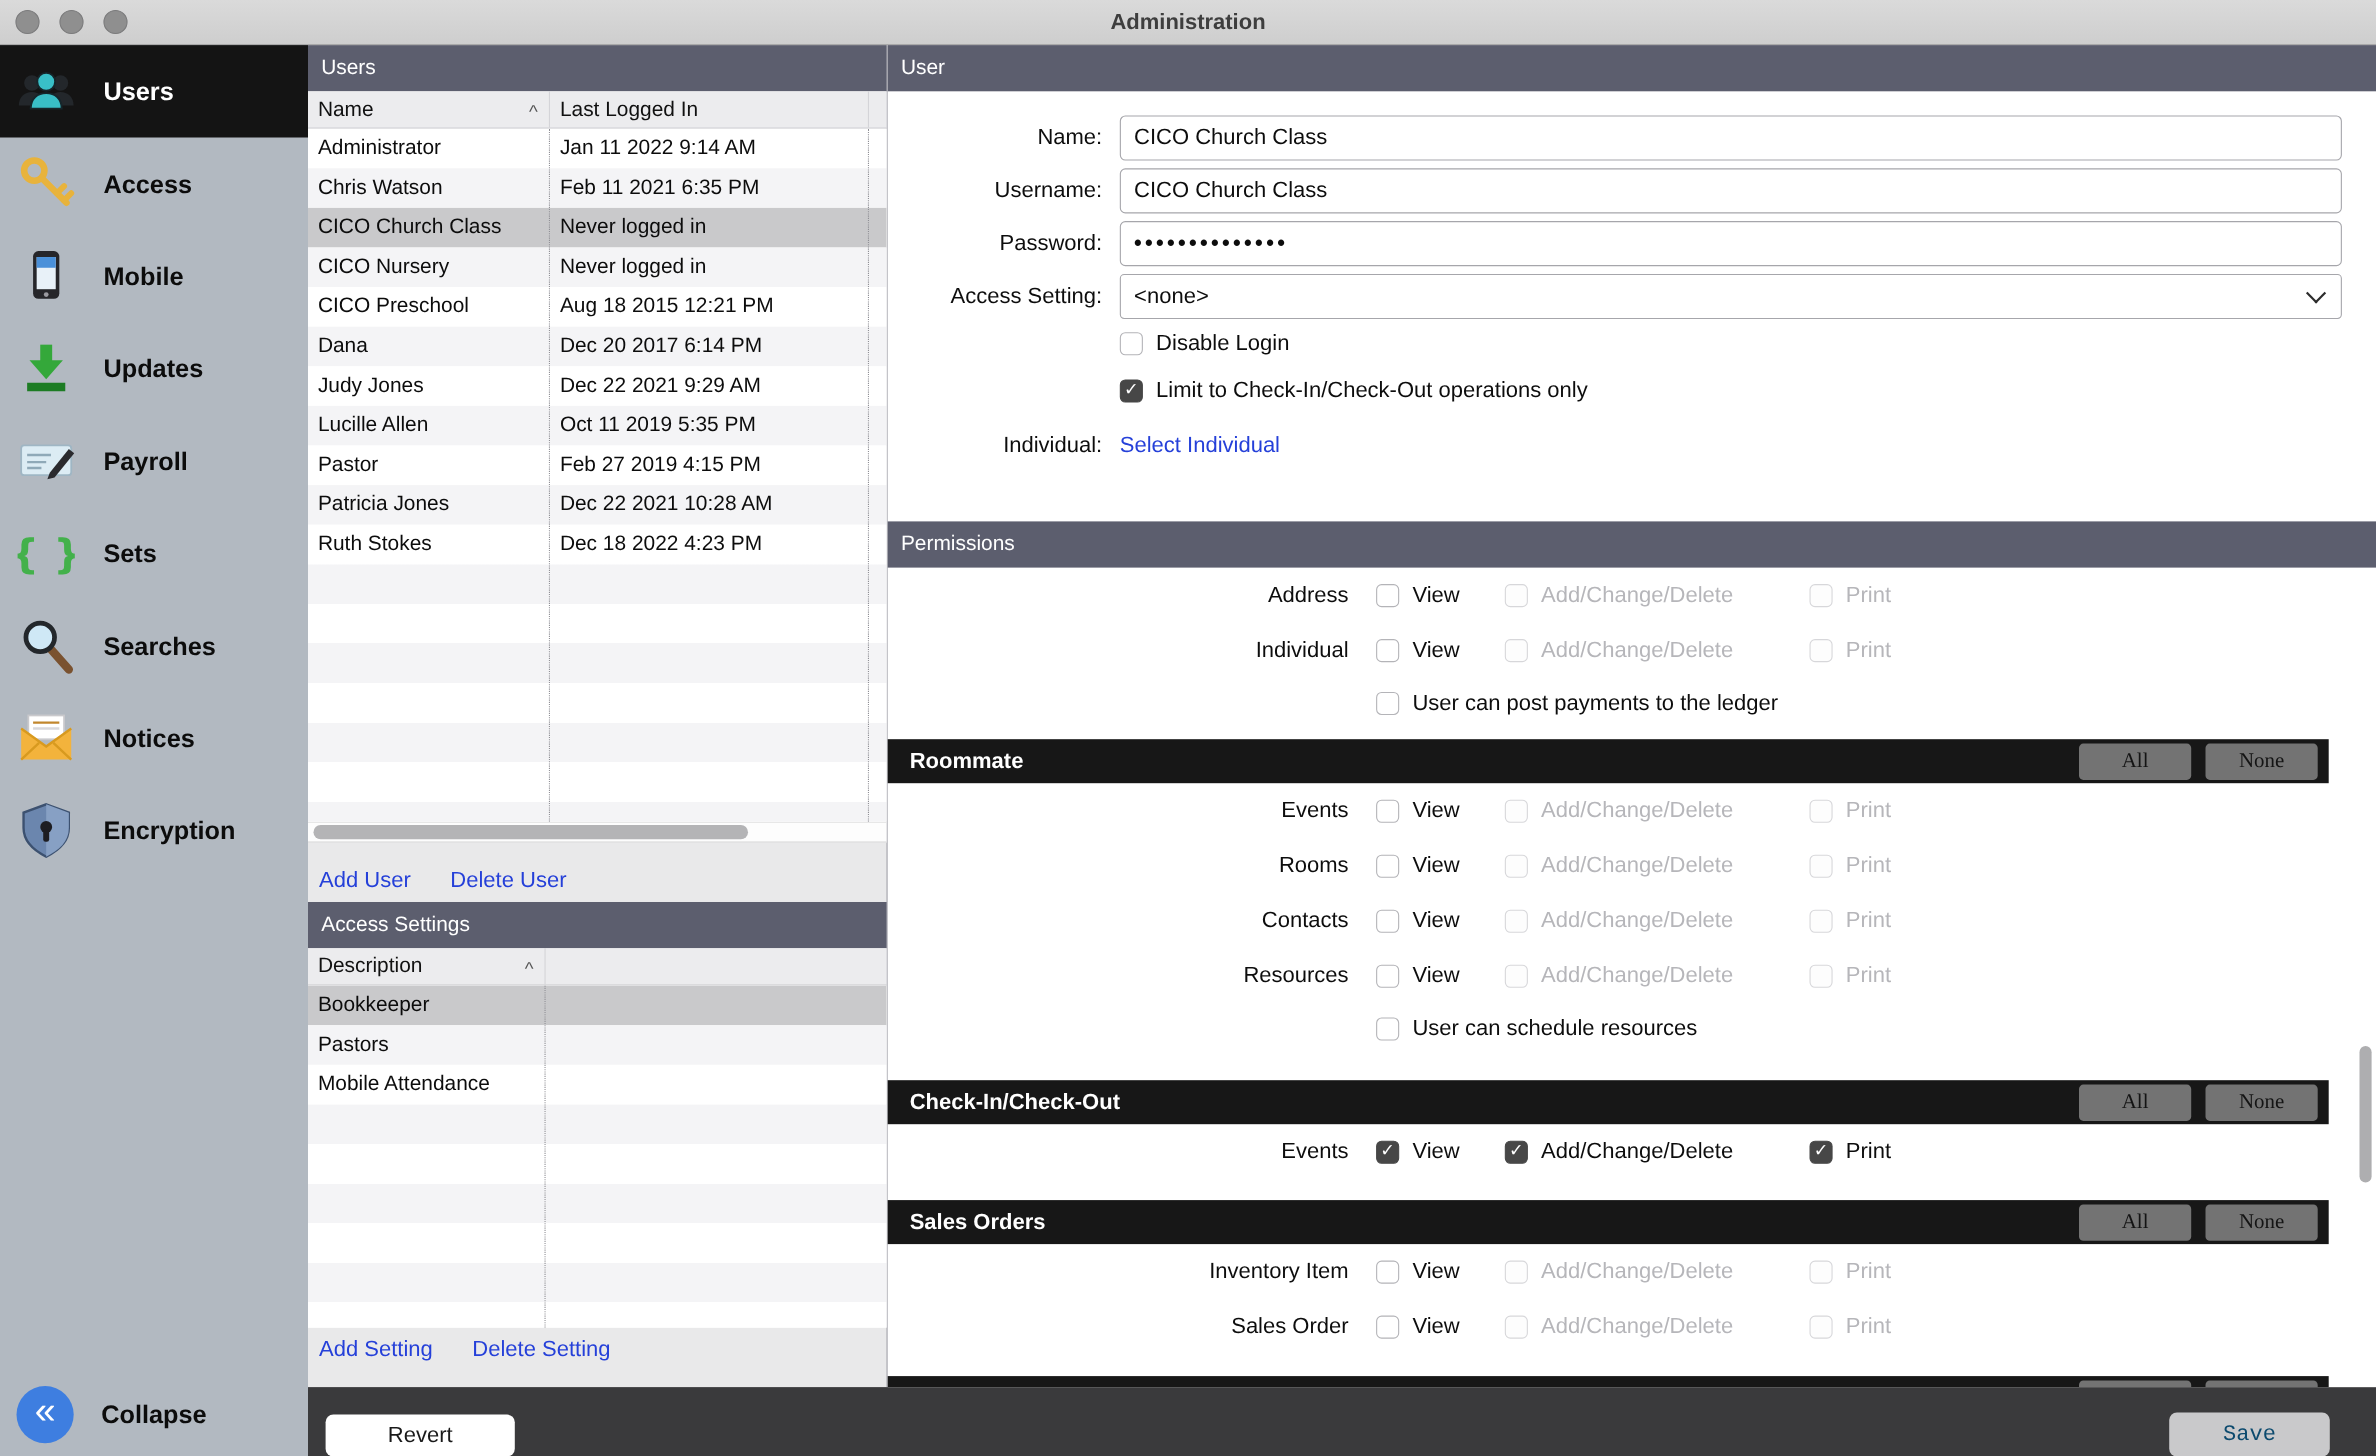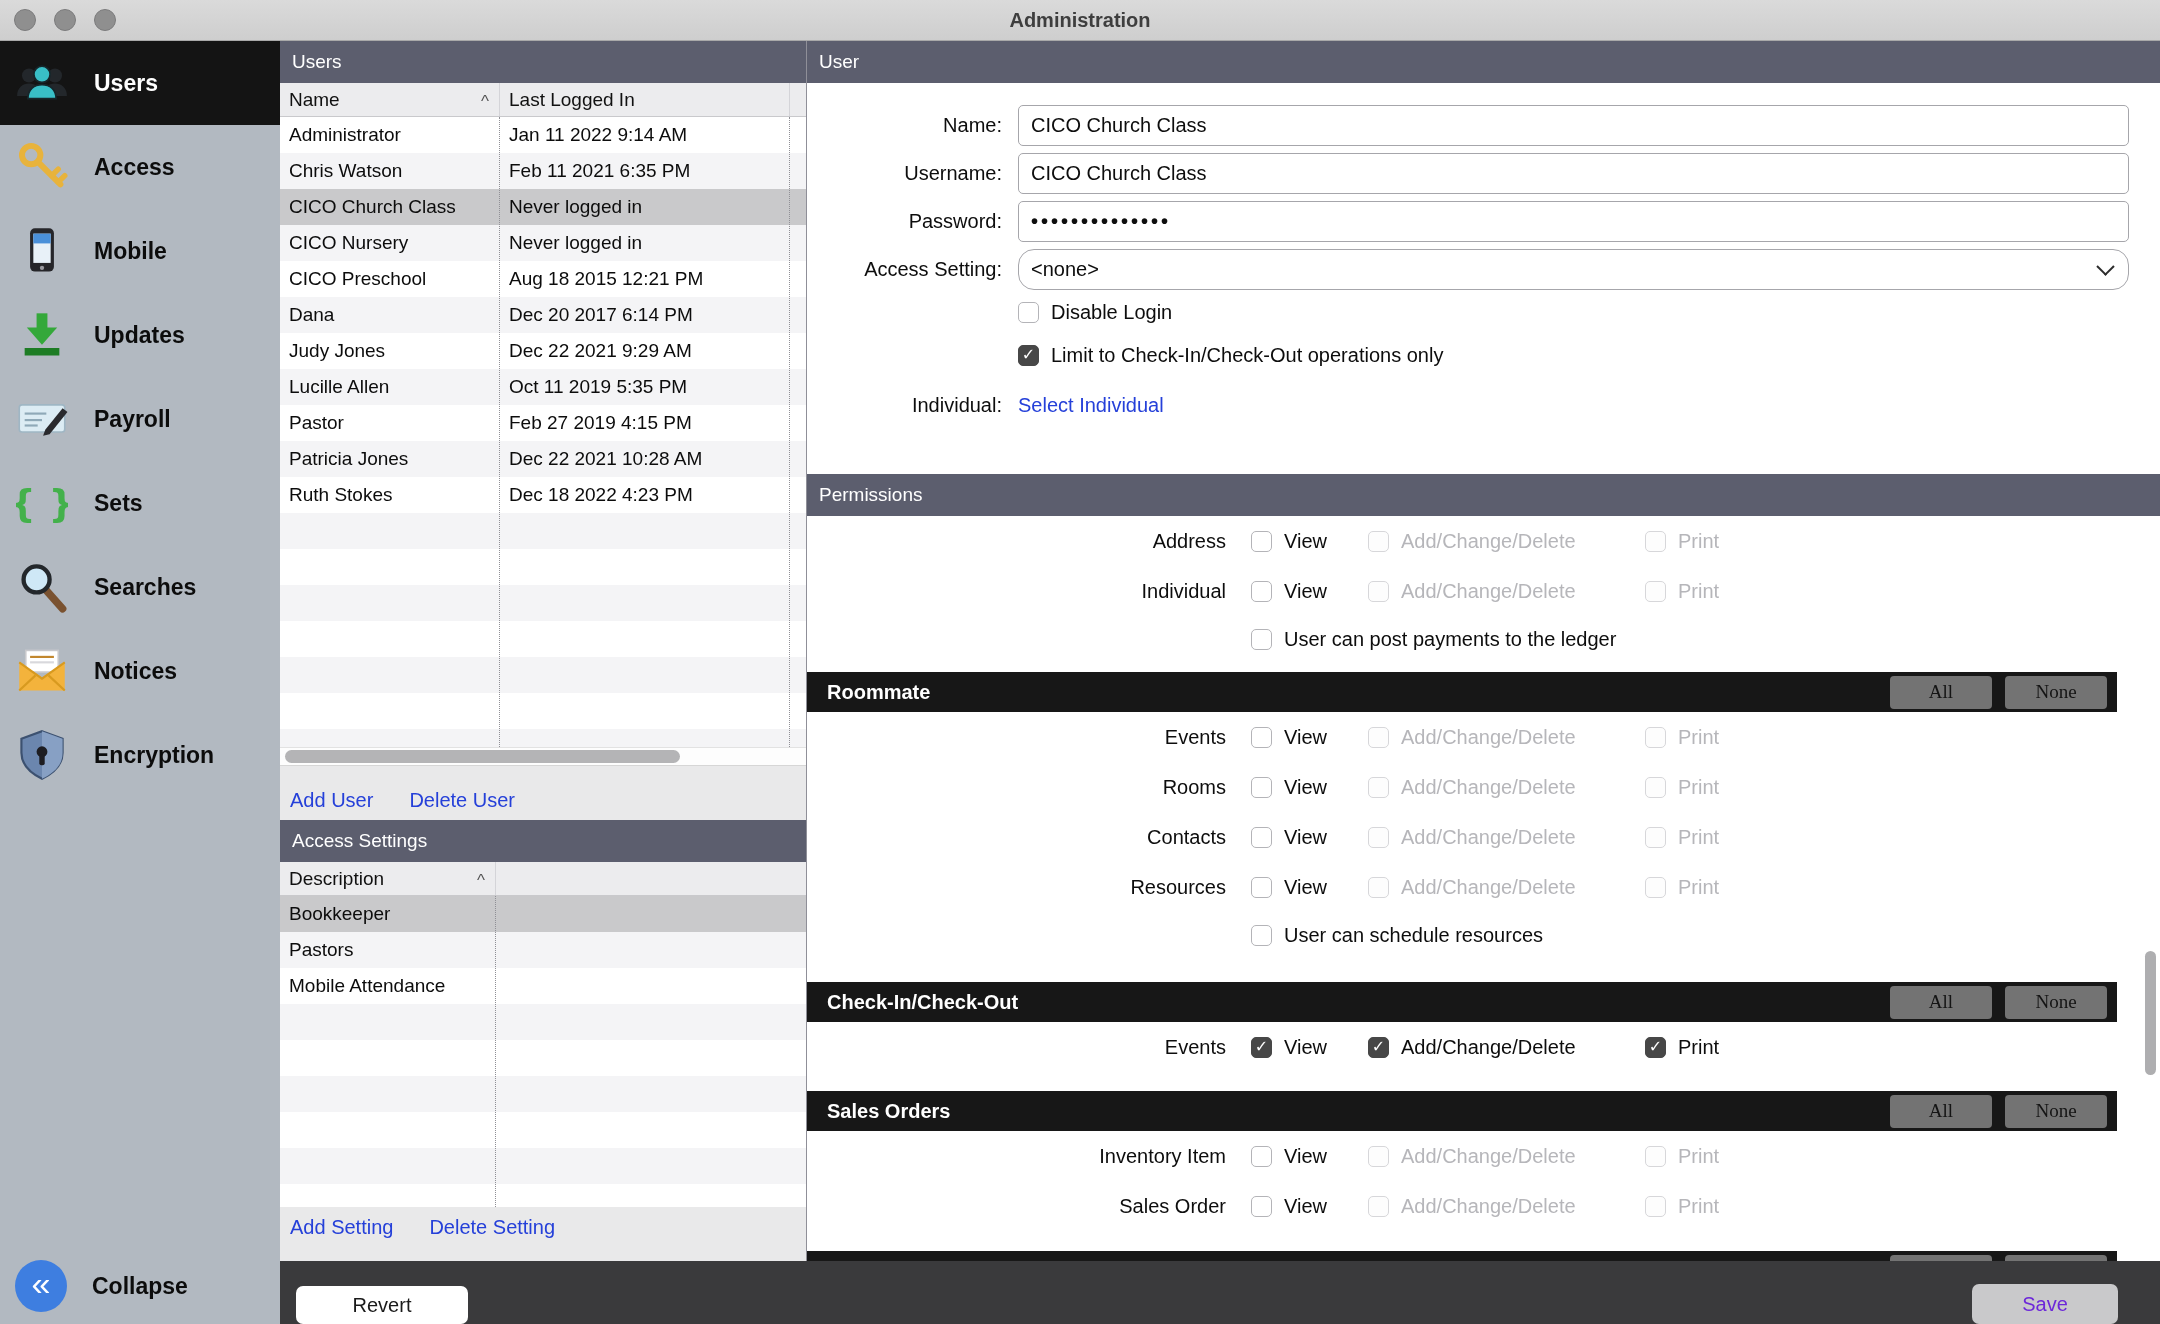--- a/index.html
+++ b/index.html
@@ -55,21 +55,21 @@
   .links.second{margin-bottom:14px;}
   .blue-link{color:#2540d9;font-size:20px;cursor:pointer;}
 
   
   .right{flex:1;background:#fff;display:flex;flex-direction:column;position:relative;min-width:0;}
   .form{flex:0 0 391px;padding-top:22px;box-sizing:border-box;}
   .form-row{display:flex;align-items:center;height:41px;margin-bottom:7px;}
   .form-label{flex:0 0 195px;text-align:right;font-size:20px;color:#0d0d0d;margin-right:16px;}
   .text-input{flex:1;height:41px;border:1px solid #a6a6ab;border-radius:5px;background:#fff;padding:0 12px;font-size:20px;color:#0d0d0d;margin-right:31px;box-sizing:border-box;font-family:inherit;outline:none;}
   .text-input.password{letter-spacing:3px;font-weight:700;}
-  .select-input{flex:1;height:41px;border:1px solid #a6a6ab;border-radius:16px;background:#fff;display:flex;align-items:center;justify-content:space-between;padding:0 16px 0 12px;font-size:20px;color:#0d0d0d;margin-right:31px;box-sizing:border-box;cursor:pointer;}
+  .select-input{flex:1;height:41px;border:1px solid #a6a6ab;border-radius:4px;background:#fff;display:flex;align-items:center;justify-content:space-between;padding:0 16px 0 12px;font-size:20px;color:#0d0d0d;margin-right:31px;box-sizing:border-box;cursor:pointer;}
   .chev{width:11px;height:11px;border-right:2.5px solid #2c2c2c;border-bottom:2.5px solid #2c2c2c;transform:rotate(45deg) translate(-2px,-2px);}
   .cb{width:21px;height:21px;border:1.5px solid #b4b4b8;border-radius:5px;background:#fff;box-sizing:border-box;flex:0 0 21px;display:flex;align-items:center;justify-content:center;cursor:pointer;}
   .cb.checked{background:#474747;border-color:#474747;}
   .cb.checked::after{content:"✓";color:#fff;font-size:16px;font-weight:700;line-height:1;}
   .cb.disabled{border-color:#d7d7da;background:#fdfdfd;cursor:default;}
   .cb-text{font-size:20px;color:#0d0d0d;margin-left:12px;white-space:nowrap;text-align:center;}
   .cb-text.disabled{color:#b6b6ba;}
   .cb-row{display:flex;align-items:center;height:30px;margin-left:211px;}
   .cb-row.r1{margin-top:6px;}
   .cb-row.r2{margin-top:13px;}
@@ -87,21 +87,21 @@
   .bar-btn{margin-left:13px;width:102px;height:33px;background:#737373;border:none;border-radius:4px;font-size:19px;color:#141414;font-family:Liberation Serif, serif;cursor:pointer;flex:0 0 102px;}
   .bar-btn.first{margin-left:auto;}
   .mt10{margin-top:10px;} .mt24{margin-top:24px;} .mt19{margin-top:19px;} .mt20{margin-top:20px;}
   .black-bar.partial{flex:0 0 10px;height:10px;overflow:hidden;align-items:flex-start;}
   .black-bar.partial .bar-btn{margin-top:4px;height:33px;}
   .vthumb{position:absolute;right:4px;top:910px;width:11px;height:124px;border-radius:6px;background:#aeaeb0;z-index:5;}
 
   
   .footer{flex:0 0 63px;background:#3a3a3c;display:flex;align-items:flex-end;}
   .revert-btn{margin-left:16px;width:172px;height:38px;background:#ffffff;border:none;border-radius:7px;font-size:20px;color:#1a1a1a;font-family:inherit;cursor:pointer;}
-  .save-btn{margin-left:auto;margin-right:42px;width:146px;height:40px;background:#c9c9cb;border:none;border-radius:7px;font-size:20px;color:#6d28d9;font-family:Liberation Sans, sans-serif;cursor:pointer;}
+  .save-btn{margin-left:auto;margin-right:42px;width:146px;height:40px;background:#c9c9cb;border:none;border-radius:7px;font-size:20px;color:#0c4a6e;font-family:Liberation Mono, monospace;cursor:pointer;}
 </style>
 </head>
 <body>
 
 <div class="window">
 
   <div class="titlebar">
     <div class="traffic">
       <span class="tl"></span>
       <span class="tl"></span>

